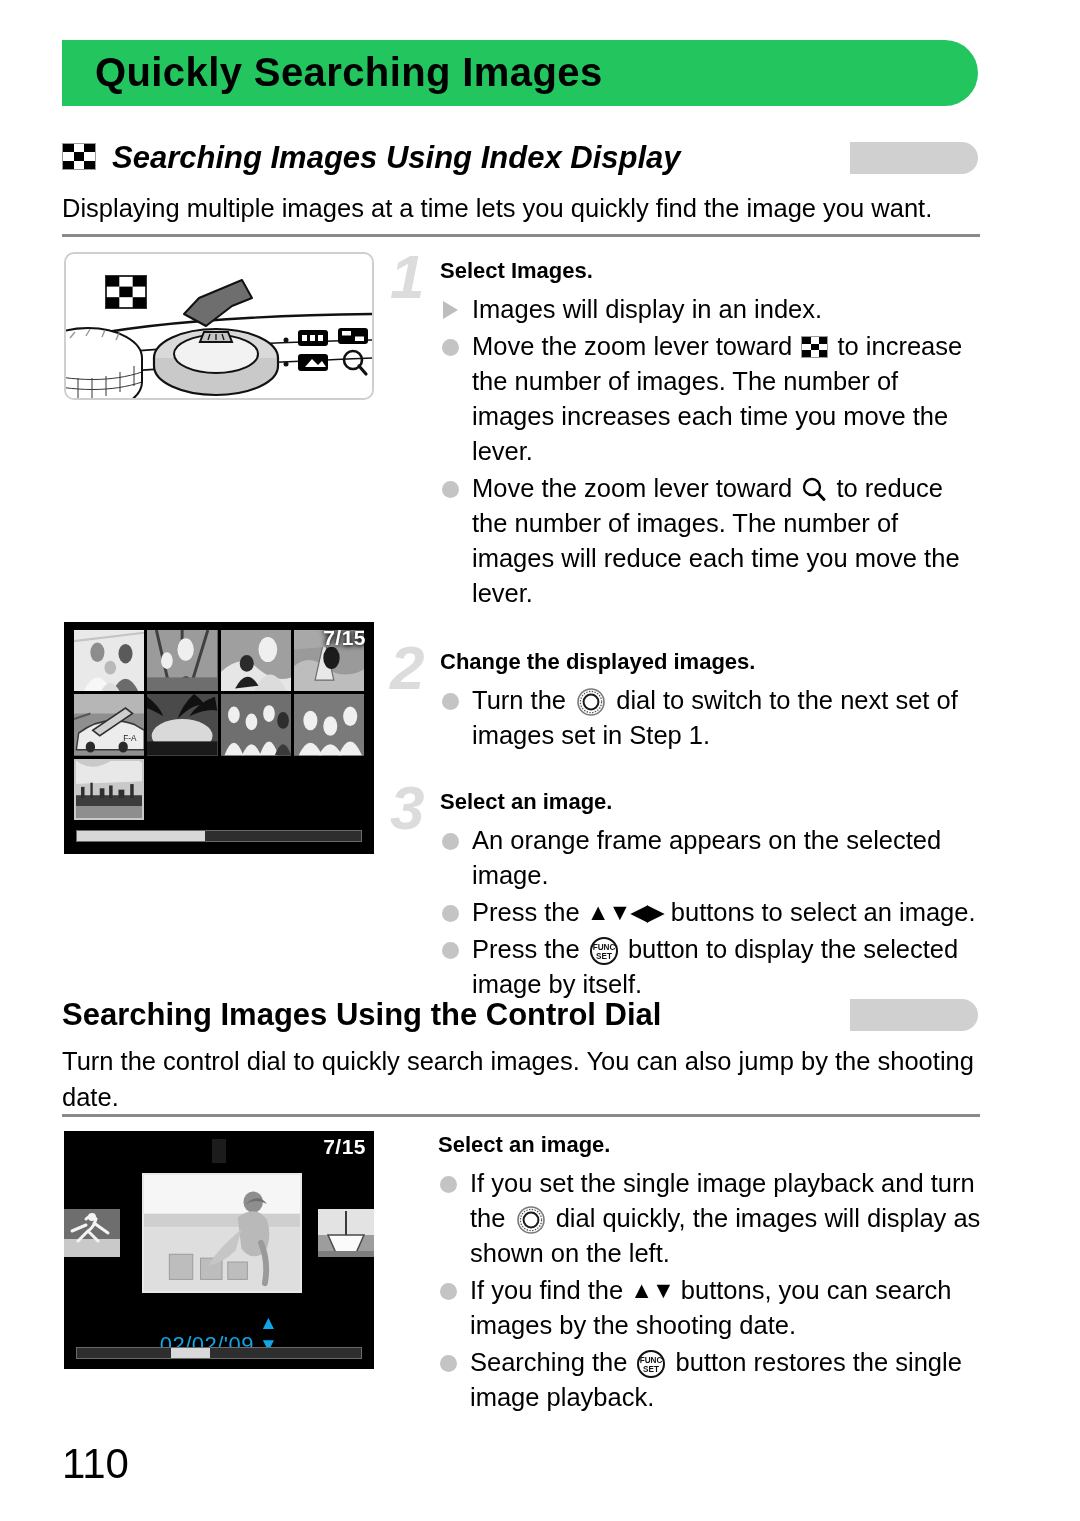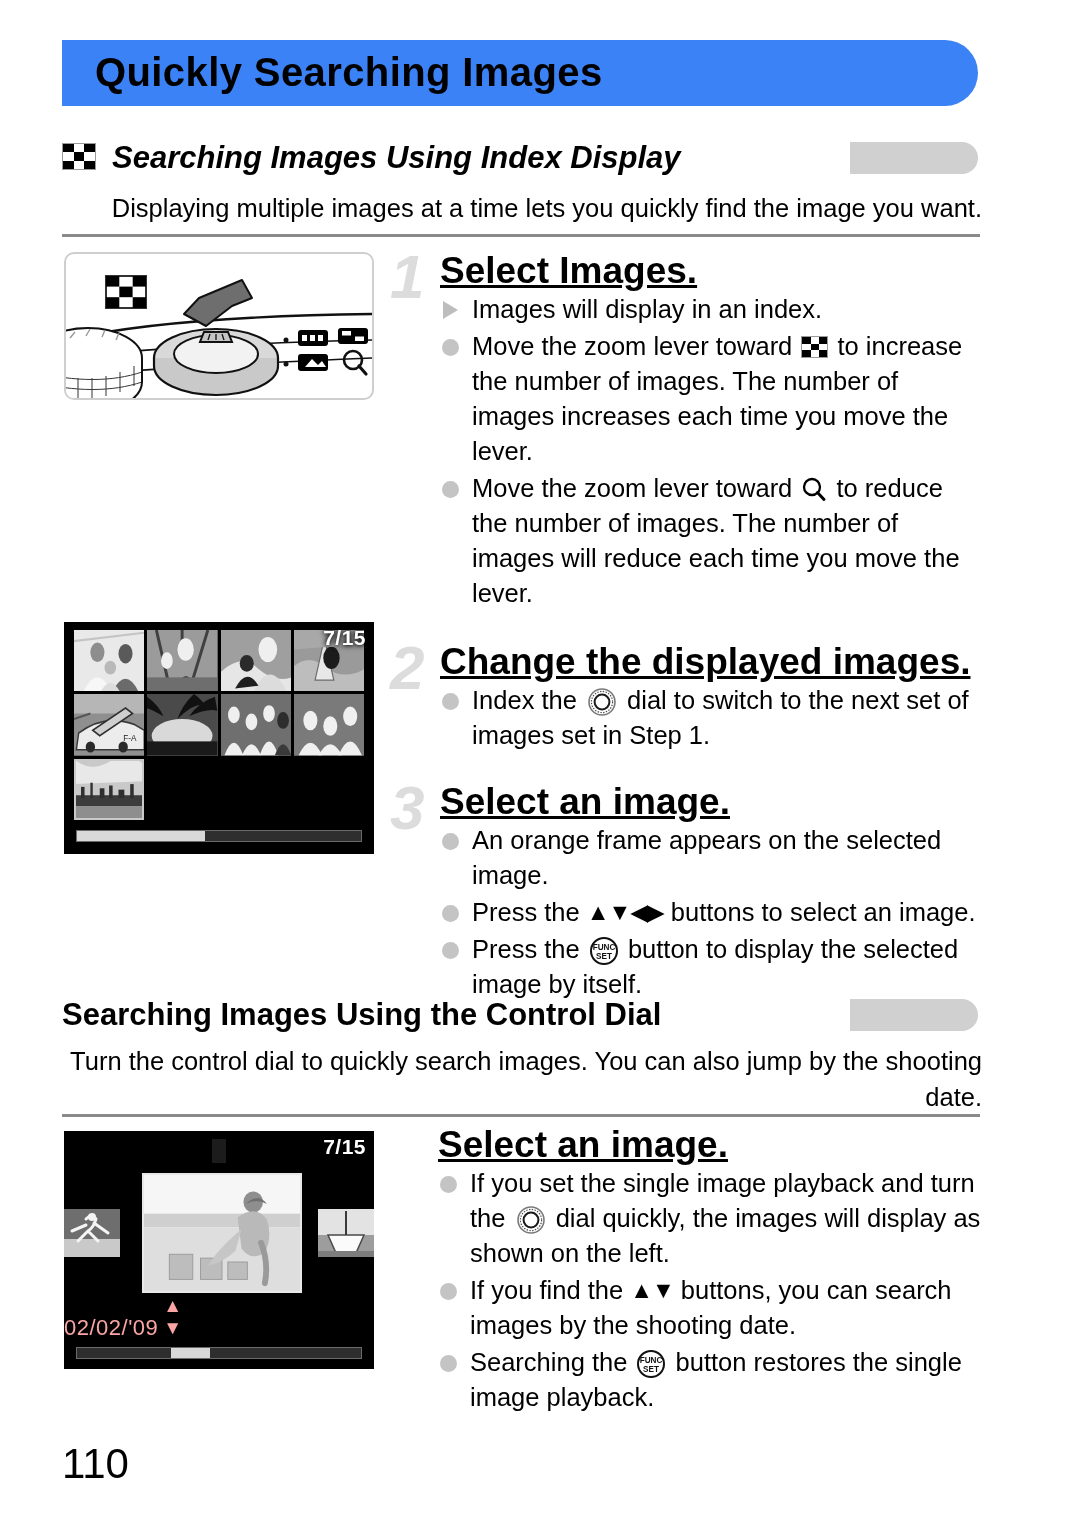--- a/index.html
+++ b/index.html
@@ -9,21 +9,21 @@
     font-family: "Liberation Sans", sans-serif;
     color: #000;
     overflow: hidden;
   }
   .page { position: relative; width: 1080px; height: 1521px; }
 
   
   .title-banner {
     position: absolute; left: 62px; top: 40px;
     width: 916px; height: 66px;
-    background: #3b82f6;
+    background: #22c55e;
     border-radius: 0 33px 33px 0;
   }
   .title-banner .title-text {
     position: absolute; left: 33px; top: 50%;
     transform: translateY(-52%);
     font-size: 40px; font-weight: bold;
     letter-spacing: 0.4px;
     white-space: nowrap;
   }
 
@@ -66,21 +66,21 @@
   .checker-inline {
     width: 27px; height: 22px;
     vertical-align: -3px;
     margin: 0 2px;
   }
 
   
   .intro {
     position: absolute; left: 62px;
     width: 920px;
-    font-size: 25.5px; line-height: 36px; text-align: right;
+    font-size: 25.5px; line-height: 36px;
   }
 
   
   .rule {
     position: absolute; left: 62px;
     width: 918px; height: 3px;
     background: #8a8a8a;
   }
 
   
@@ -136,23 +136,23 @@
     overflow: hidden;
   }
   .dial-side {
     position: absolute; top: 78px;
     width: 56px; height: 48px;
     overflow: hidden;
   }
   .dial-side.l { left: 0; }
   .dial-side.r { right: 0; }
   .dial-date {
-    position: absolute; left: 0; right: 0; top: 164px;
-    text-align: left;
-    color: #fca5a5; font-size: 22px; letter-spacing: 0.5px;
+    position: absolute; left: 0; right: 0; top: 181px;
+    text-align: center;
+    color: #0ea5e9; font-size: 22px; letter-spacing: 0.5px;
     font-family: "Liberation Sans", sans-serif;
   }
   .dial-date .ud { display: inline-block; margin-left: 5px; font-size: 19px; vertical-align: 1px;}
   .top-nub {
     position: absolute; left: 148px; top: 8px;
     width: 14px; height: 24px; background: #1c1c1c;
   }
 
   
   .steps { position: absolute; left: 390px; width: 592px; }
@@ -160,23 +160,22 @@
   .step-num {
     position: absolute; left: 0; top: -6px;
     font-size: 62px; font-weight: bold;
     font-style: italic;
     color: #dcdcdc; line-height: 1;
     width: 48px; text-align: left;
     user-select: none;
   }
   .step-title {
     margin-left: 50px;
-    font-size: 37px; font-weight: bold;
+    font-size: 22px; font-weight: bold;
     line-height: 38px;
-    text-decoration: underline;
   }
   .bullets { margin-left: 50px; }
   .bullet {
     position: relative;
     padding-left: 32px;
     font-size: 25.5px; line-height: 35px;
     margin-top: 2px;
   }
   .bullet .dot {
     position: absolute; left: 2px; top: 10px;
@@ -456,21 +455,21 @@
         </div>
       </div>
     </div>
 
     <div class="step" style="margin-top:32px">
       <div class="step-num">2</div>
       <div class="step-title">Change the displayed images.</div>
       <div class="bullets">
         <div class="bullet">
           <span class="dot"></span>
-          <span>Index the </span><svg class="glyph g-dial" viewBox="0 0 30 30">
+          <span>Turn the </span><svg class="glyph g-dial" viewBox="0 0 30 30">
               <circle cx="15" cy="15" r="13" fill="none" stroke="#7a7a7a" stroke-width="1.6"></circle>
               <circle cx="15" cy="15" r="10.6" fill="none" stroke="#4a4a4a" stroke-width="1.2" stroke-dasharray="1.4 1.4"></circle>
               <circle cx="15" cy="15" r="7.4" fill="none" stroke="#1a1a1a" stroke-width="2"></circle>
             </svg><span> dial to switch to the next set of images set in Step 1.</span>
         </div>
       </div>
     </div>
 
     <div class="step" style="margin-top:30px">
       <div class="step-num">3</div>

